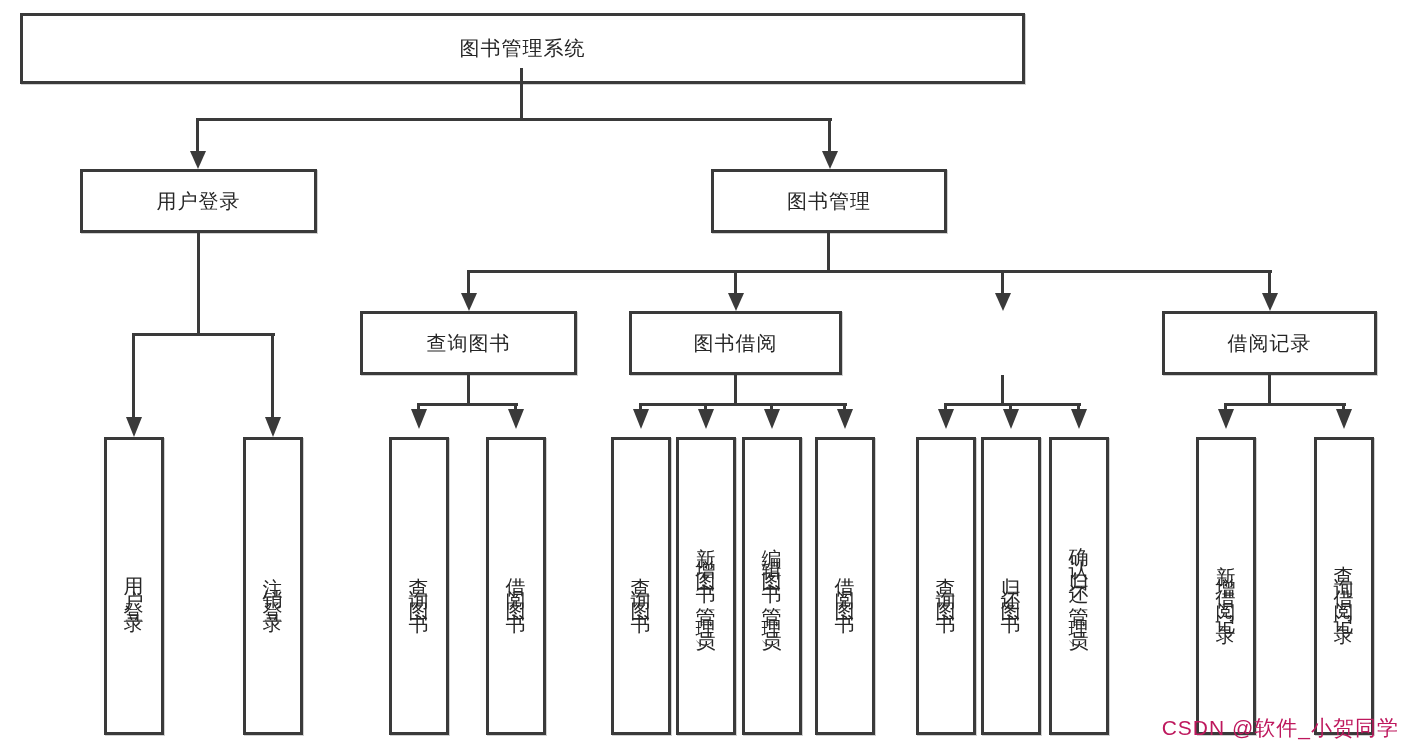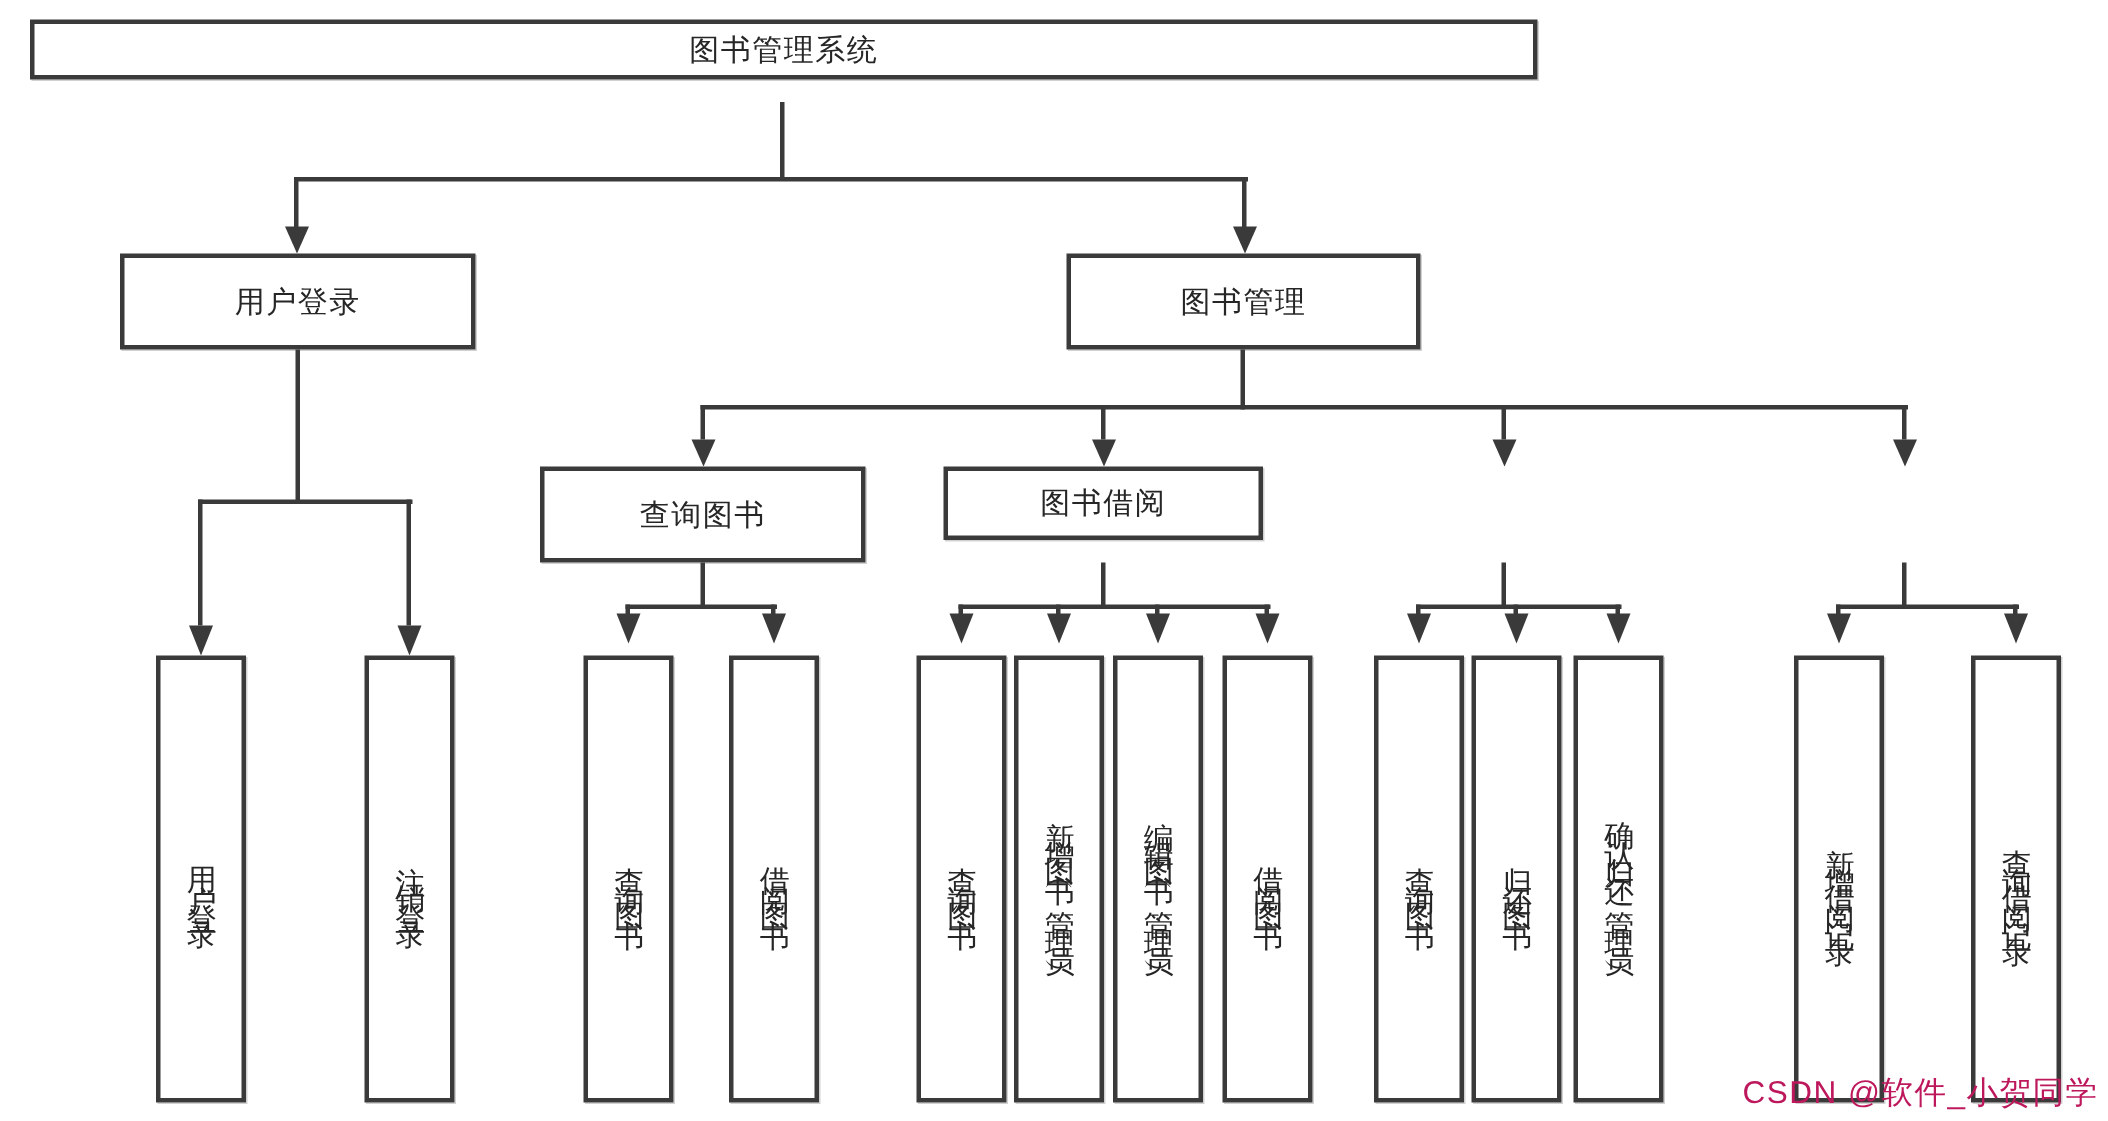--- a/index.html
+++ b/index.html
@@ -50,21 +50,21 @@
     color:#be185d;
     letter-spacing:1px;
     white-space:nowrap;
   }
 </style>
 </head>
 <body>
 
 <div class="canvas">
 
-  <div class="node" style="left:20px;top:13px;width:1005px;height:40px;">
+  <div class="node" style="left:20px;top:13px;width:1005px;height:71px;">
     <span>图书管理系统</span>
   </div>
 
   <div class="vl" style="left:520px;top:68px;height:52px;"></div>
   <div class="hl" style="left:196px;top:118px;width:636px;"></div>
   <div class="vl" style="left:196px;top:118px;height:34px;"></div>
   <div class="arr big" style="left:190px;top:151px;"></div>
   <div class="vl" style="left:828px;top:118px;height:34px;"></div>
   <div class="arr big" style="left:822px;top:151px;"></div>
 
@@ -89,22 +89,25 @@
   <div class="vl" style="left:734px;top:270px;height:23px;"></div>
   <div class="arr big" style="left:728px;top:293px;"></div>
   <div class="vl" style="left:1001px;top:270px;height:23px;"></div>
   <div class="arr big" style="left:995px;top:293px;"></div>
   <div class="vl" style="left:1268px;top:270px;height:23px;"></div>
   <div class="arr big" style="left:1262px;top:293px;"></div>
 
   <div class="node" style="left:360px;top:311px;width:217px;height:64px;">
     <span>查询图书</span>
   </div>
-  <div class="node" style="left:629px;top:311px;width:213px;height:49px;">
+  <div class="node" style="left:629px;top:311px;width:213px;height:64px;">
     <span>图书借阅</span>
+  </div>
+  <div class="node" style="left:1162px;top:311px;width:215px;height:64px;">
+    <span>借阅记录</span>
   </div>
 
   <div class="vl" style="left:467px;top:375px;height:30px;"></div>
   <div class="hl" style="left:417px;top:403px;width:101px;"></div>
   <div class="vl" style="left:417px;top:403px;height:8px;"></div>
   <div class="arr" style="left:411px;top:409px;"></div>
   <div class="vl" style="left:514px;top:403px;height:8px;"></div>
   <div class="arr" style="left:508px;top:409px;"></div>
 
   <div class="vl" style="left:734px;top:375px;height:30px;"></div>

